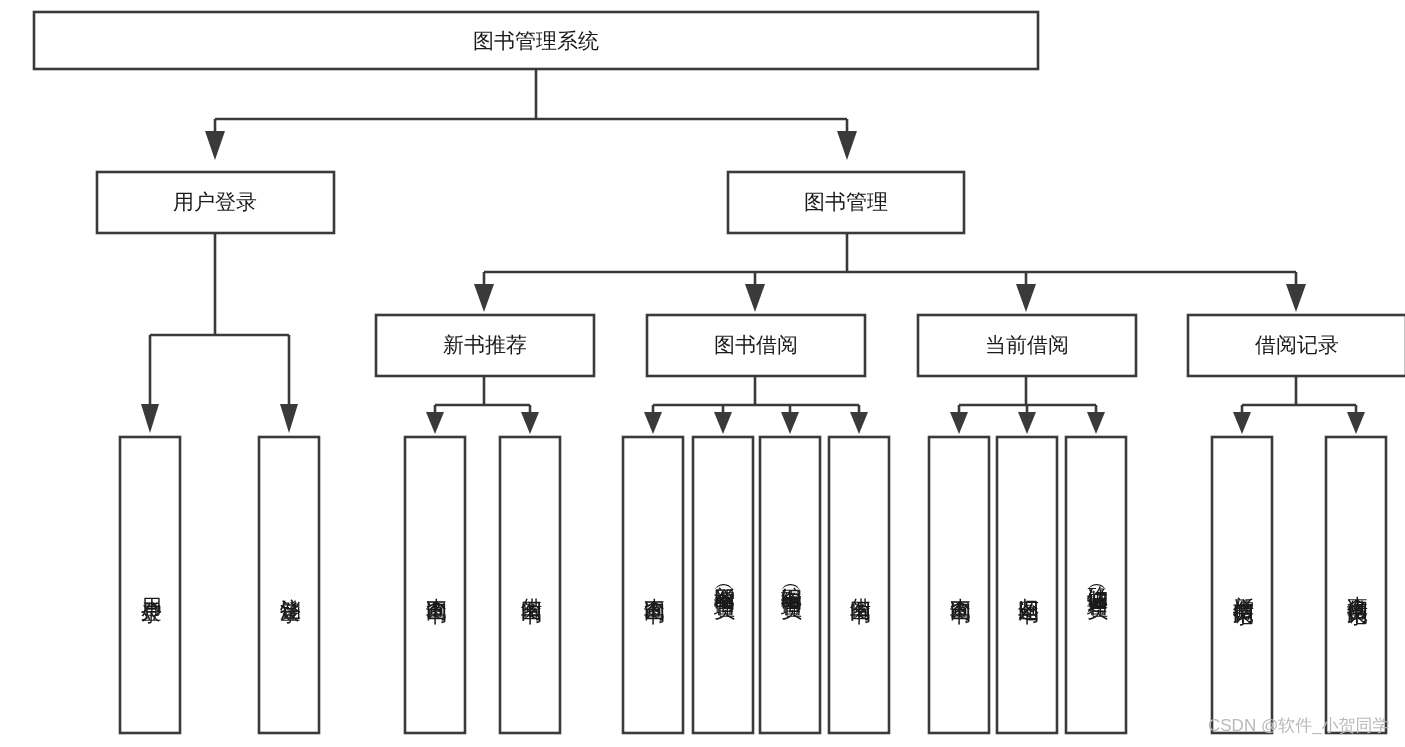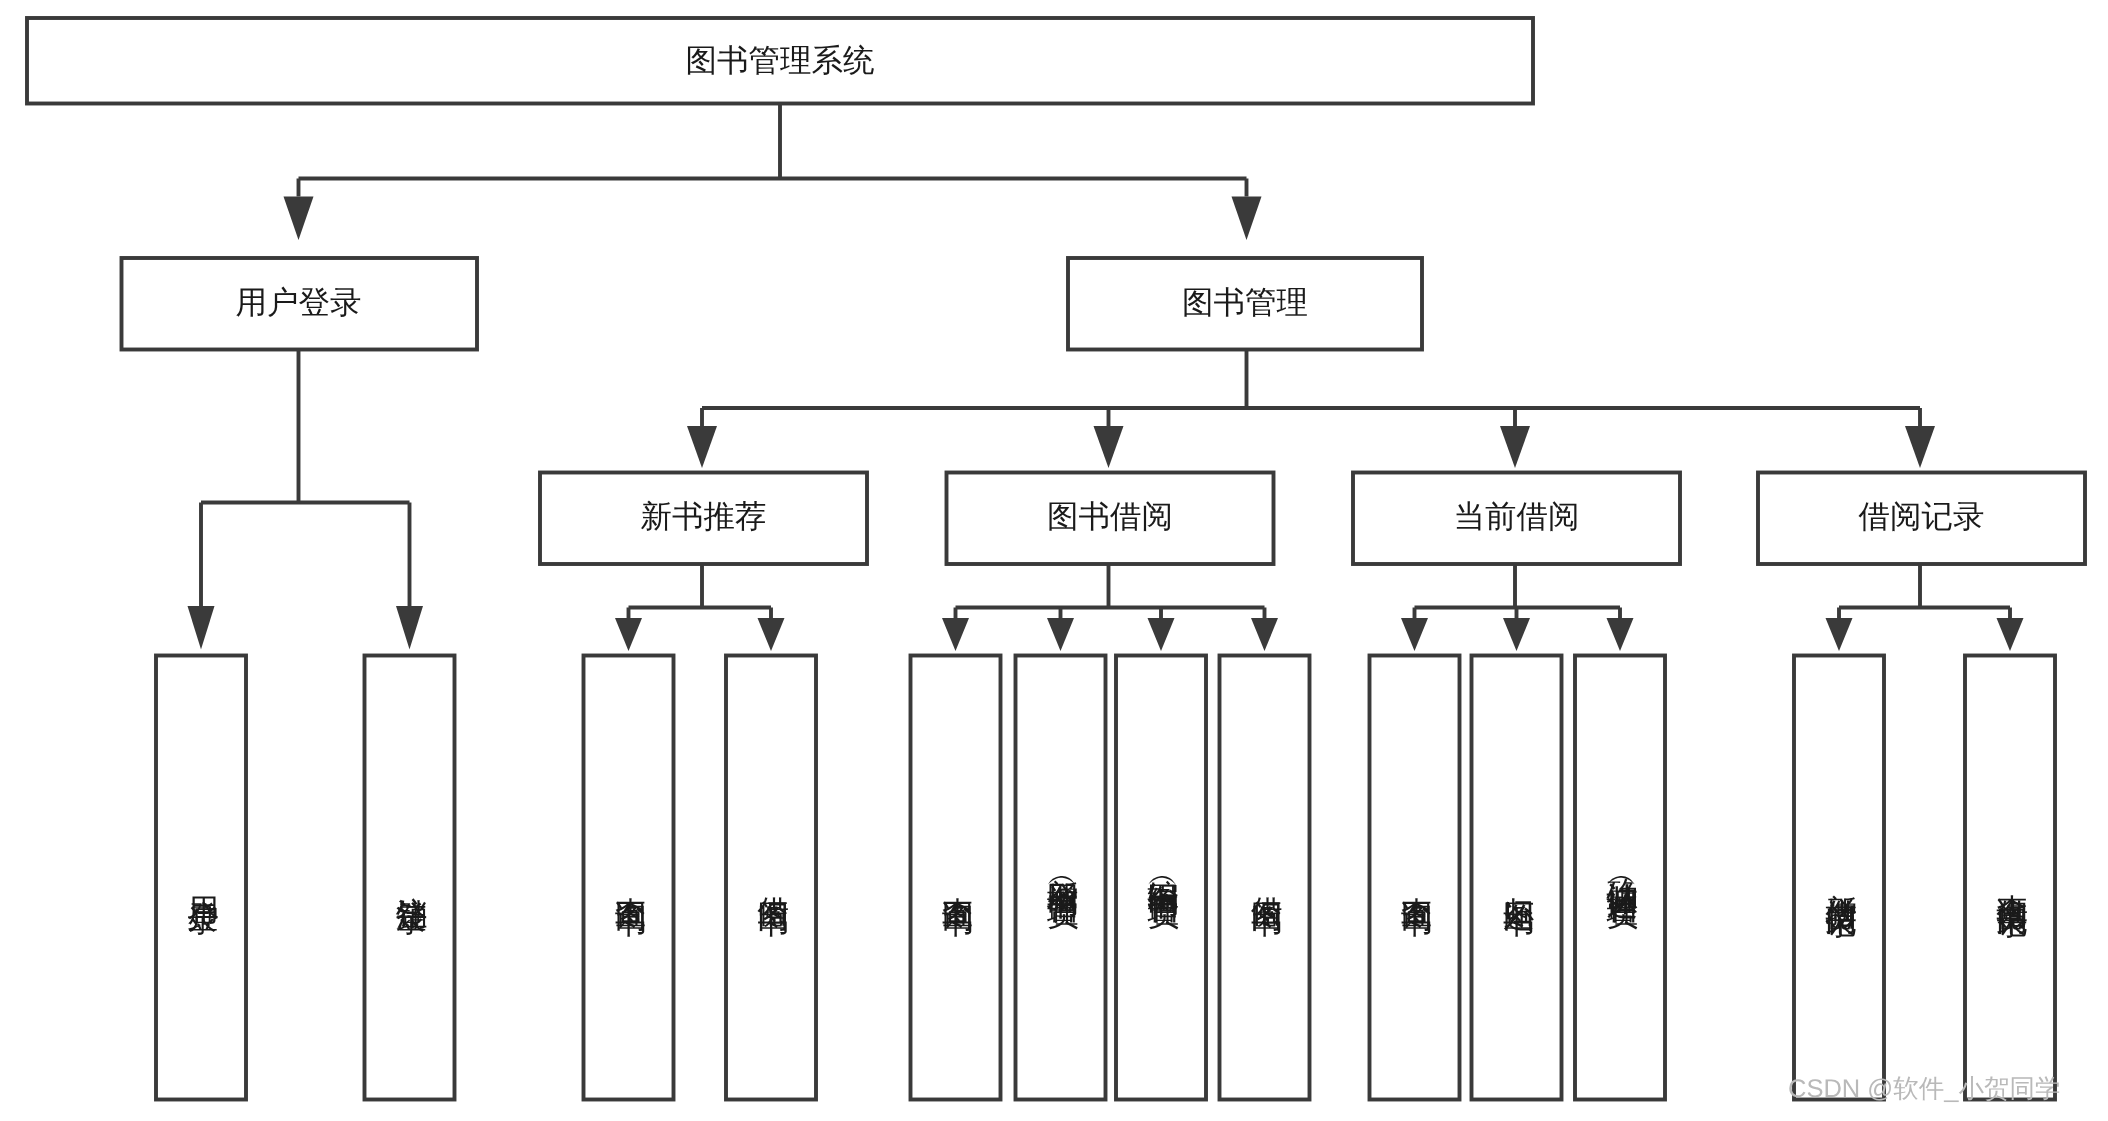--- a/index.html
+++ b/index.html
@@ -9,21 +9,21 @@
   }
   body {
     width: 1405px;
     height: 747px;
     font-family: "Liberation Sans", "DejaVu Sans", sans-serif;
     overflow: hidden;
     position: relative;
   }
   #diagram-root {
     position: absolute;
-    left: 0;
+    left: 16px;
     top: 0;
     width: 1112px;
     height: 747px;
   }
   svg.diagram-svg {
     display: block;
     width: 1405px;
     height: 747px;
   }
   .node-box {

